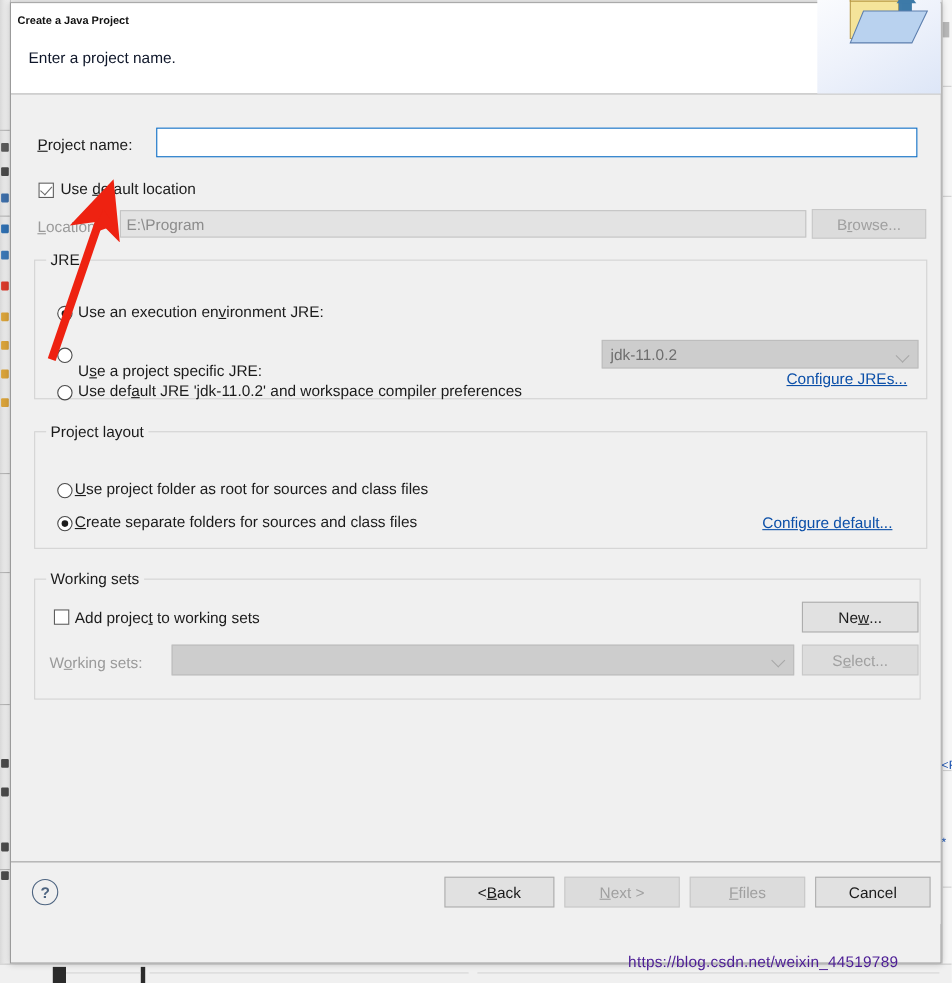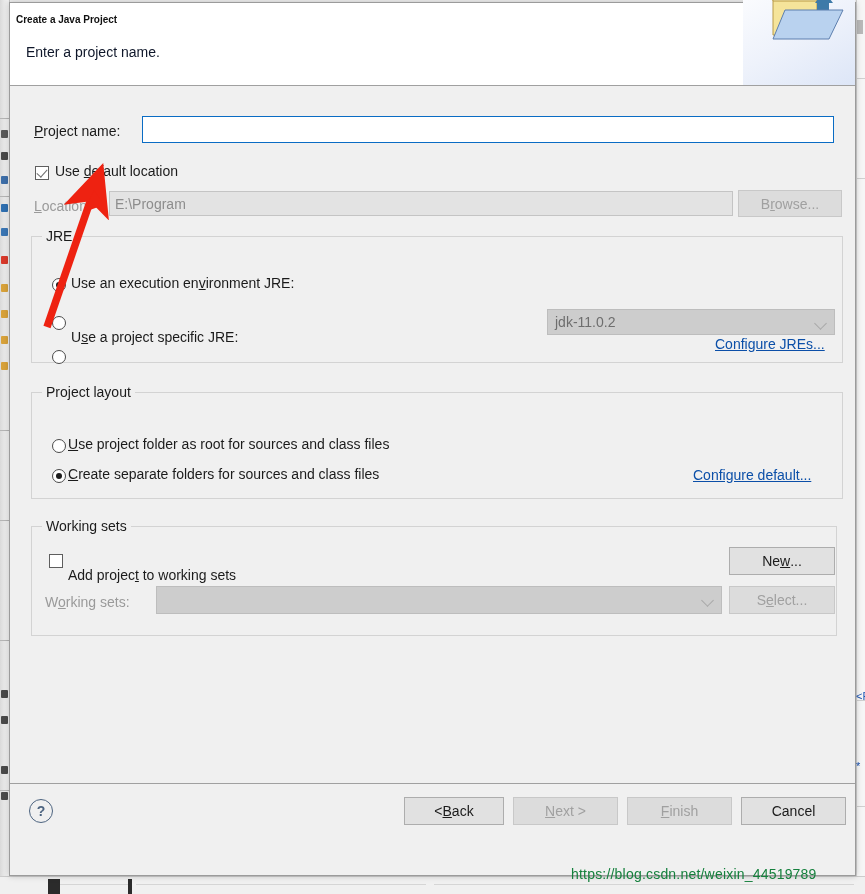--- a/index.html
+++ b/index.html
@@ -195,21 +195,21 @@
     color:#4d6480; font-size:14px; font-weight:bold;
     display:flex; align-items:center; justify-content:center;
   }
 
   
   #annotation-arrow { position:absolute; left:0; top:0; width:865px; height:894px; pointer-events:none; }
 
   
   .watermark {
     position:absolute; left:571px; top:866px;
-    font-size:14px; color:#15803d; letter-spacing:.2px;
+    font-size:14px; color:#4c1d95; letter-spacing:.2px;
     font-family:"Liberation Sans", sans-serif;
     white-space:nowrap;
   }
 </style>
 </head>
 <body>
 
 <div id="backdrop">
   <div class="bg-left-strip"></div>
   <div class="bg-left-tick" style="top:118px"></div>
@@ -303,20 +303,23 @@
     <div class="rb" style="left:42px; top:230px;"></div>
     <div class="lbl" style="left:61px; top:227px;margin-top:16px;">
       <span>U</span><span class="u">s</span><span>e a project specific JRE:</span>
     </div>
     <div class="combo disabled" style="left:537px; top:223px; width:288px;text-align:right;">
       <span>jdk-11.0.2</span>
       <span class="arrow"></span>
     </div>
 
     <div class="rb" style="left:42px; top:264px;"></div>
+    <div class="lbl" style="left:61px; top:261px;">
+      <span>Use def</span><span class="u">a</span><span>ult JRE 'jdk-11.0.2' and workspace compiler preferences</span>
+    </div>
     <div class="link" style="left:705px; top:250px;">Configure JREs...</div>
 
     <div class="group" style="left:21px; top:306px; width:812px; height:107px;">
       <div class="group-title">Project layout</div>
     </div>
 
     <div class="rb" style="left:42px; top:353px;"></div>
     <div class="lbl" style="left:58px; top:350px;">
       <span class="u">U</span><span>se project folder as root for sources and class files</span>
     </div>
@@ -325,21 +328,21 @@
     <div class="lbl" style="left:58px; top:380px;">
       <span class="u">C</span><span>reate separate folders for sources and class files</span>
     </div>
     <div class="link" style="left:683px; top:381px;">Configure default...</div>
 
     <div class="group" style="left:21px; top:440px; width:806px; height:110px;">
       <div class="group-title">Working sets</div>
     </div>
 
     <div class="cb" style="left:39px; top:468px;"></div>
-    <div class="lbl" style="left:58px; top:481px;">
+    <div class="lbl" style="left:58px; top:467px;">
       <span>Add projec</span><span class="u">t</span><span> to working sets</span>
     </div>
     <div class="btn" style="left:719px; top:461px; width:106px; height:28px;">
       <span>Ne</span>
         <span class="u">w</span>
         <span>...</span>
     </div>
 
     <div class="lbl dim" style="left:35px; top:508px;">
       <span>W</span><span class="u">o</span><span>rking sets:</span>
@@ -363,21 +366,21 @@
       <span>&lt; </span>
         <span class="u">B</span>
         <span>ack</span>
     </div>
     <div class="btn disabled" style="left:503px; top:13px; width:105px; height:28px;">
       <span class="u">N</span>
         <span>ext &gt;</span>
     </div>
     <div class="btn disabled" style="left:617px; top:13px; width:105px; height:28px;">
       <span class="u">F</span>
-        <span>inish</span>
+        <span>files</span>
     </div>
     <div class="btn" style="left:731px; top:13px; width:105px; height:28px;">Cancel</div>
   </div>
 
 </div>
 
 <svg id="annotation-arrow" viewBox="0 0 865 894">
   <defs>
     <marker id="ahead" markerWidth="7" markerHeight="7" refX="3.2" refY="3.2" orient="auto">
       <path d="M0,0 L7,3.2 L0,6.4 L1.6,3.2 Z" fill="#ee2211"></path>

